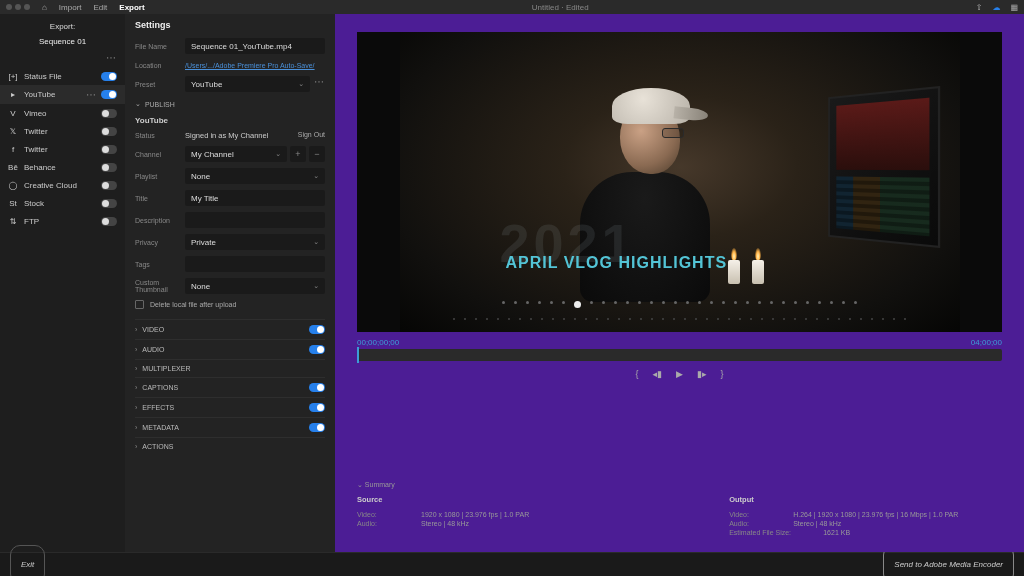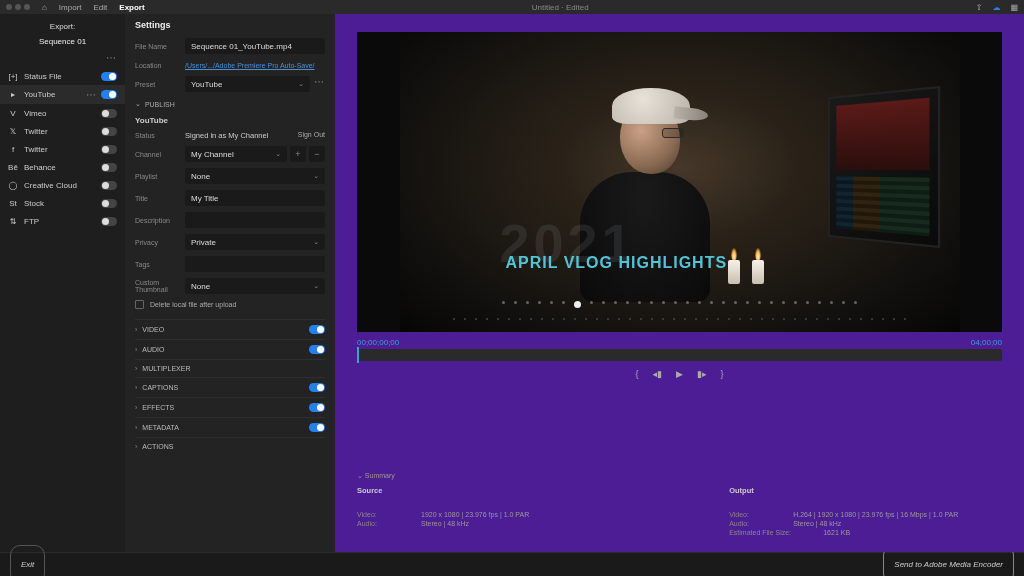--- a/index.html
+++ b/index.html
@@ -64,21 +64,21 @@
 .chapterDots span { width: 3px; height: 3px; border-radius: 50%; background: #666; }
 .chapterDots span.big { width: 7px; height: 7px; background: #eee; }
 .chapterDots2 { position: absolute; bottom: 12px; left: 0; right: 0; display: flex; justify-content: center; gap: 9px; }
 .chapterDots2 span { width: 2px; height: 2px; border-radius: 50%; background: #444; }
 .timecode { font-size: 8px; color: #3d9dd6; margin-top: 6px; }
 .tl { height: 12px; background: #2a2a2a; margin-top: 2px; position: relative; border-radius: 2px; }
 .tl::before { content: ""; position: absolute; left: 0; width: 2px; height: 16px; top: -2px; background: #3d9dd6; }
 .playbar { display: flex; justify-content: center; gap: 14px; margin-top: 8px; color: #aaa; font-size: 9px; }
 .summary { margin-top: auto; padding: 8px 0 14px; font-size: 7px; color: #999; }
 .summary .cols { display: flex; gap: 200px; margin-top: 6px; }
-.summary .col h4 { font-size: 7.5px; color: #ccc; margin-bottom: 16px; font-weight: 600; }
+.summary .col h4 { font-size: 7.5px; color: #ccc; margin-bottom: 7px; font-weight: 600; }
 .summary .row { display: flex; gap: 14px; margin-bottom: 2px; }
 .summary .row .k { width: 50px; color: #888; }
 
 .footer { height: 24px; background: #1a1a1a; border-top: 1px solid #2a2a2a; display: flex; align-items: center; justify-content: space-between; padding: 0 10px; }
 .footer .btn { border: 1px solid #555; border-radius: 10px; padding: 14px 10px; font-size: 8px; color: #ccc; background: transparent; font-style: italic; }
 .footer .btn.primary { border-color: #888; }
 </style>
 </head>
 <body>
 

